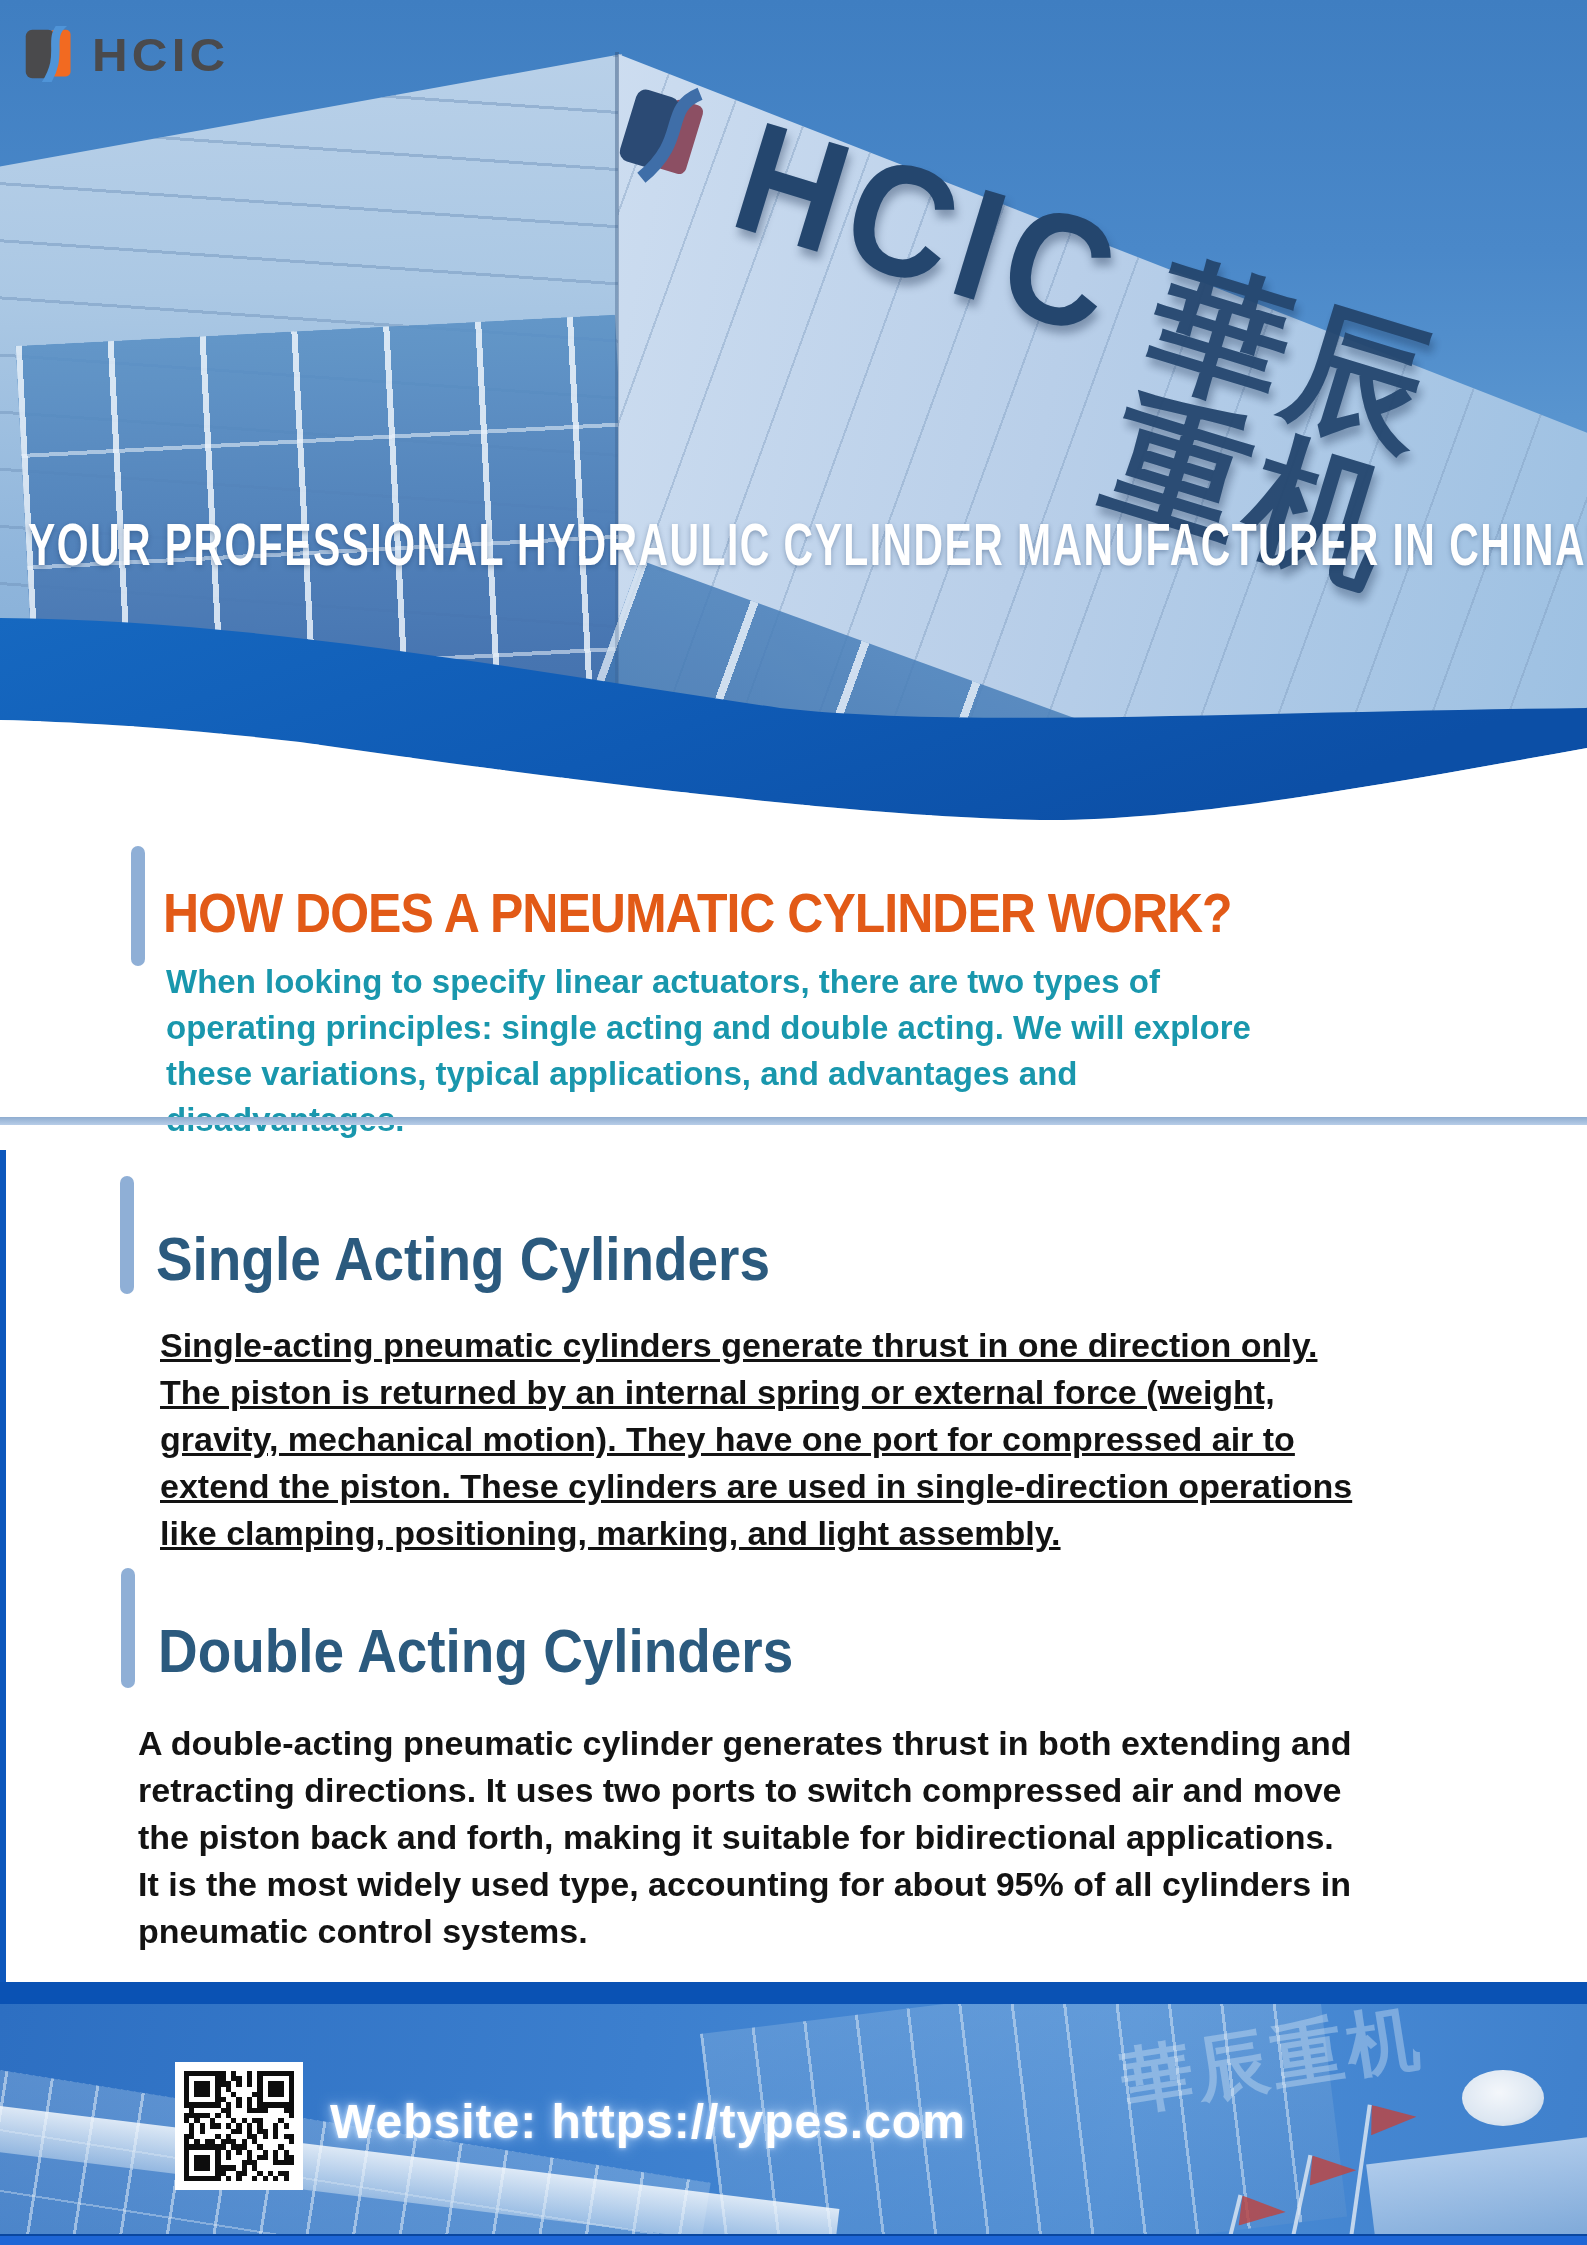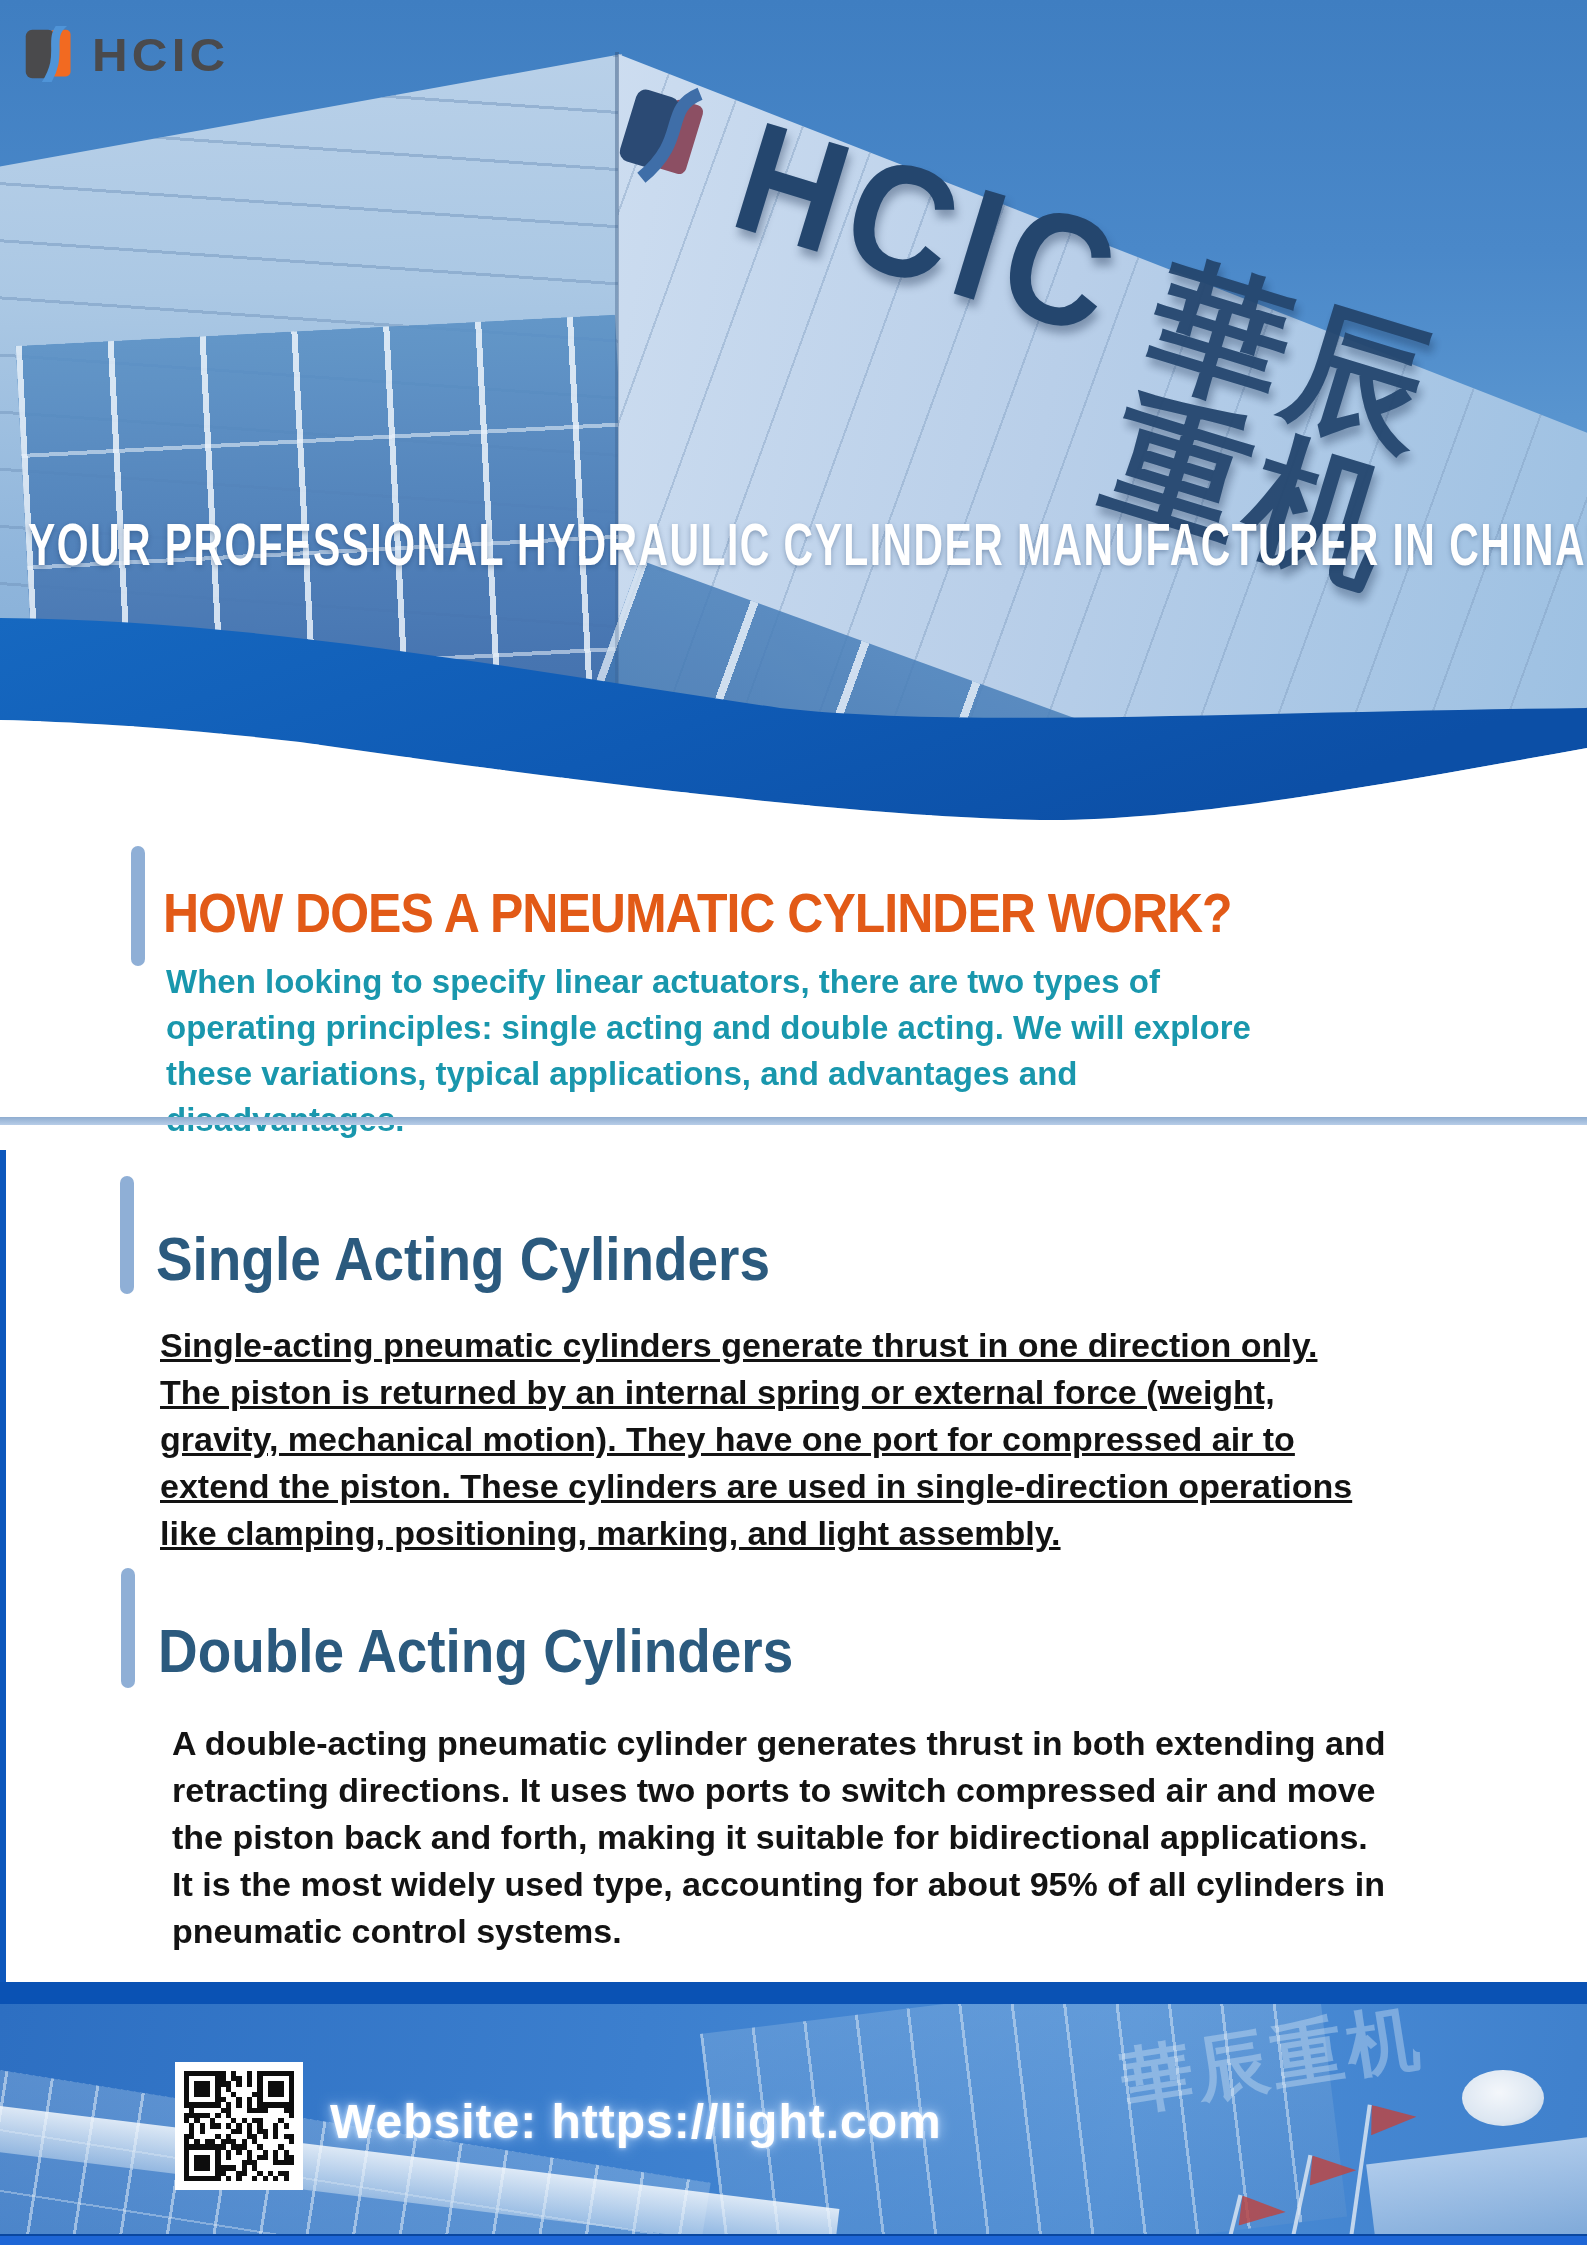--- a/index.html
+++ b/index.html
@@ -64,21 +64,21 @@
     font-weight:bold;color:var(--teal,#1997ad);white-space:pre-line;}
   .divider{position:absolute;left:0;top:1117px;width:1587px;height:8px;
     background:linear-gradient(180deg,#8fadd0 0%,#b7cde8 100%);}
   .section-heading{position:absolute;font-size:56px;font-weight:bold;
     color:var(--heading-navy,#2b5a7e);transform:scale(.98,1.08);transform-origin:left top;}
   .h2a{left:156px;top:1178px;}
   .h2b{left:158px;top:1570px;}
   .section-body{position:absolute;font-size:34px;line-height:47px;font-weight:bold;
     color:var(--body-text,#131313);white-space:pre-line;}
   .p1{left:160px;top:1288px;text-decoration:underline;}
-  .p2{left:172px;top:1686px;}
+  .p2{left:138px;top:1686px;}
   .left-strip{position:absolute;left:0;top:1150px;width:6px;height:832px;
     background:var(--strip-blue,#0d57bc);}
 
   
   .footer-band{position:absolute;left:0;top:1982px;width:1587px;height:22px;
     background:var(--deep-blue,#0a52b4);}
   .footer-photo{position:absolute;left:0;top:2004px;width:1587px;height:241px;overflow:hidden;
     background:linear-gradient(100deg,#2d6fc2 0%,#3c7fce 40%,#4a8cd6 70%,#3f80cc 100%);}
   .fp-facade-l{position:absolute;left:-40px;top:60px;width:760px;height:240px;
     transform:rotate(9deg);transform-origin:left top;
@@ -643,17 +643,17 @@
           <div class="on"></div>
           <div></div>
           <div class="on"></div>
           <div></div>
           <div class="on"></div>
           <div></div>
           <div class="on"></div>
           <div></div>
         </div>
     </div>
-    <div class="website">Website: https://light.com</div>
+    <div class="website">Website: https://types.com</div>
     <div class="bottom-strip"></div>
   </footer>
 
 </div>
 
 </body></html>

